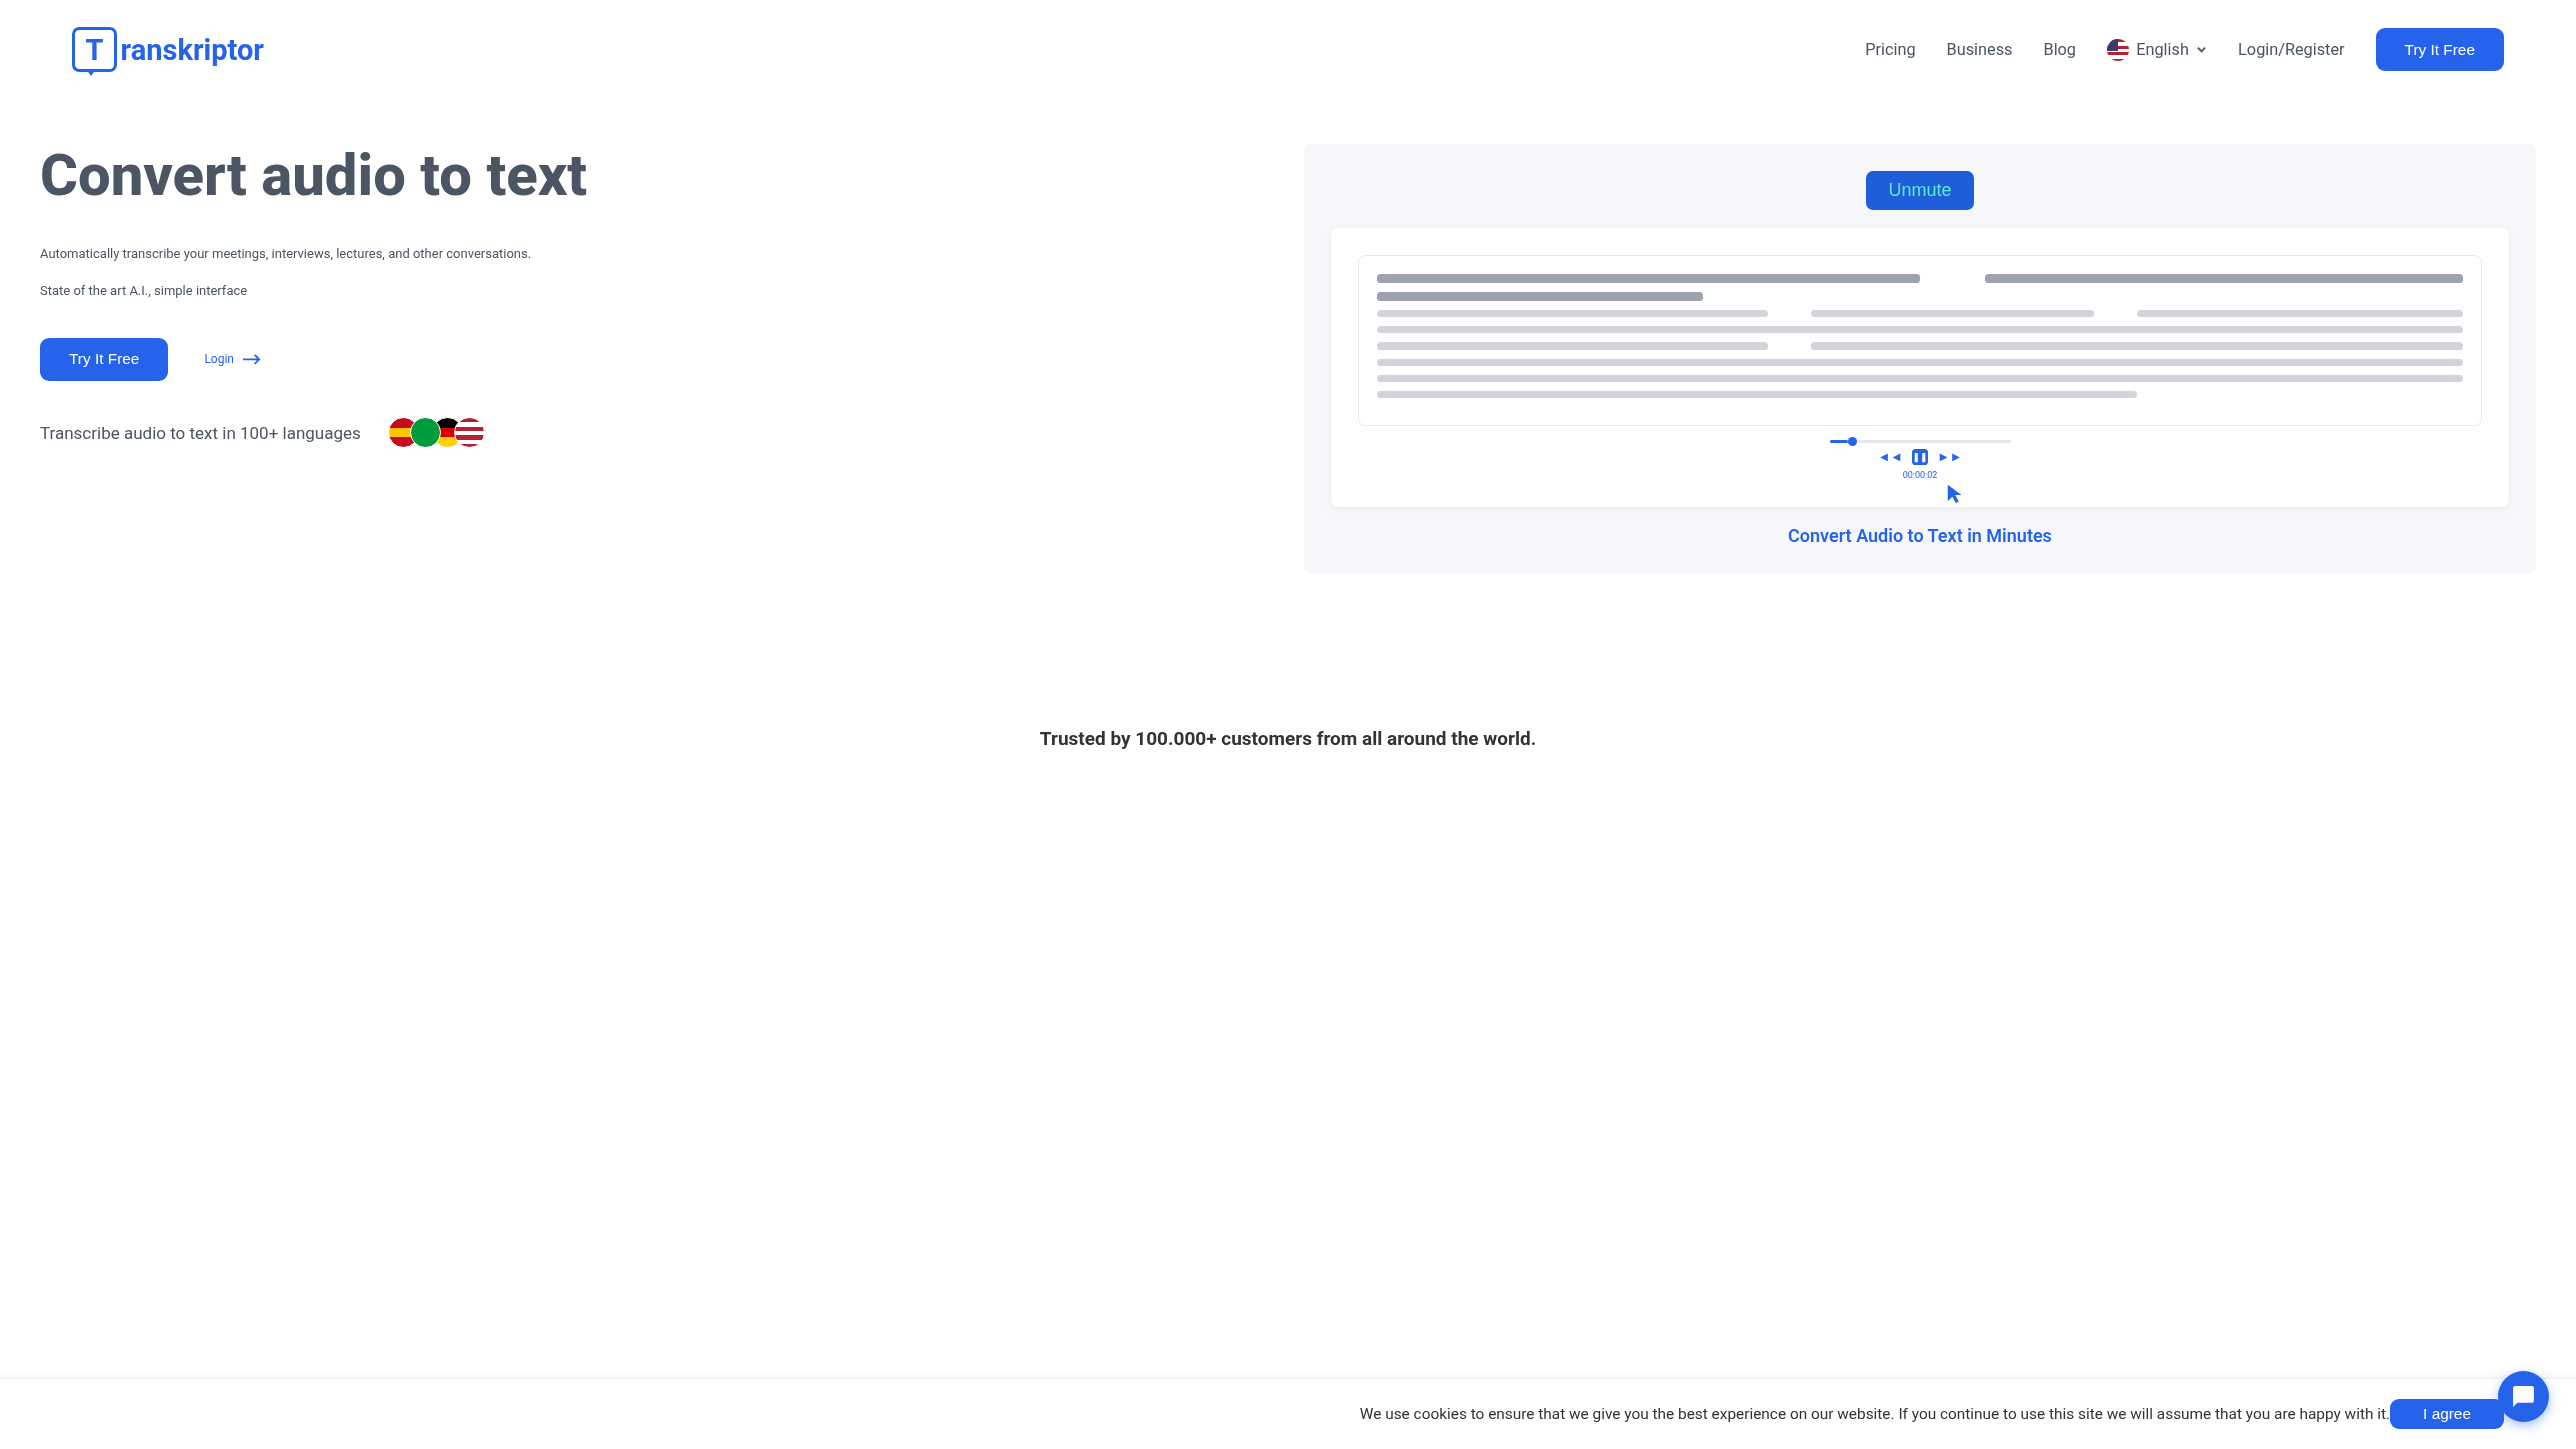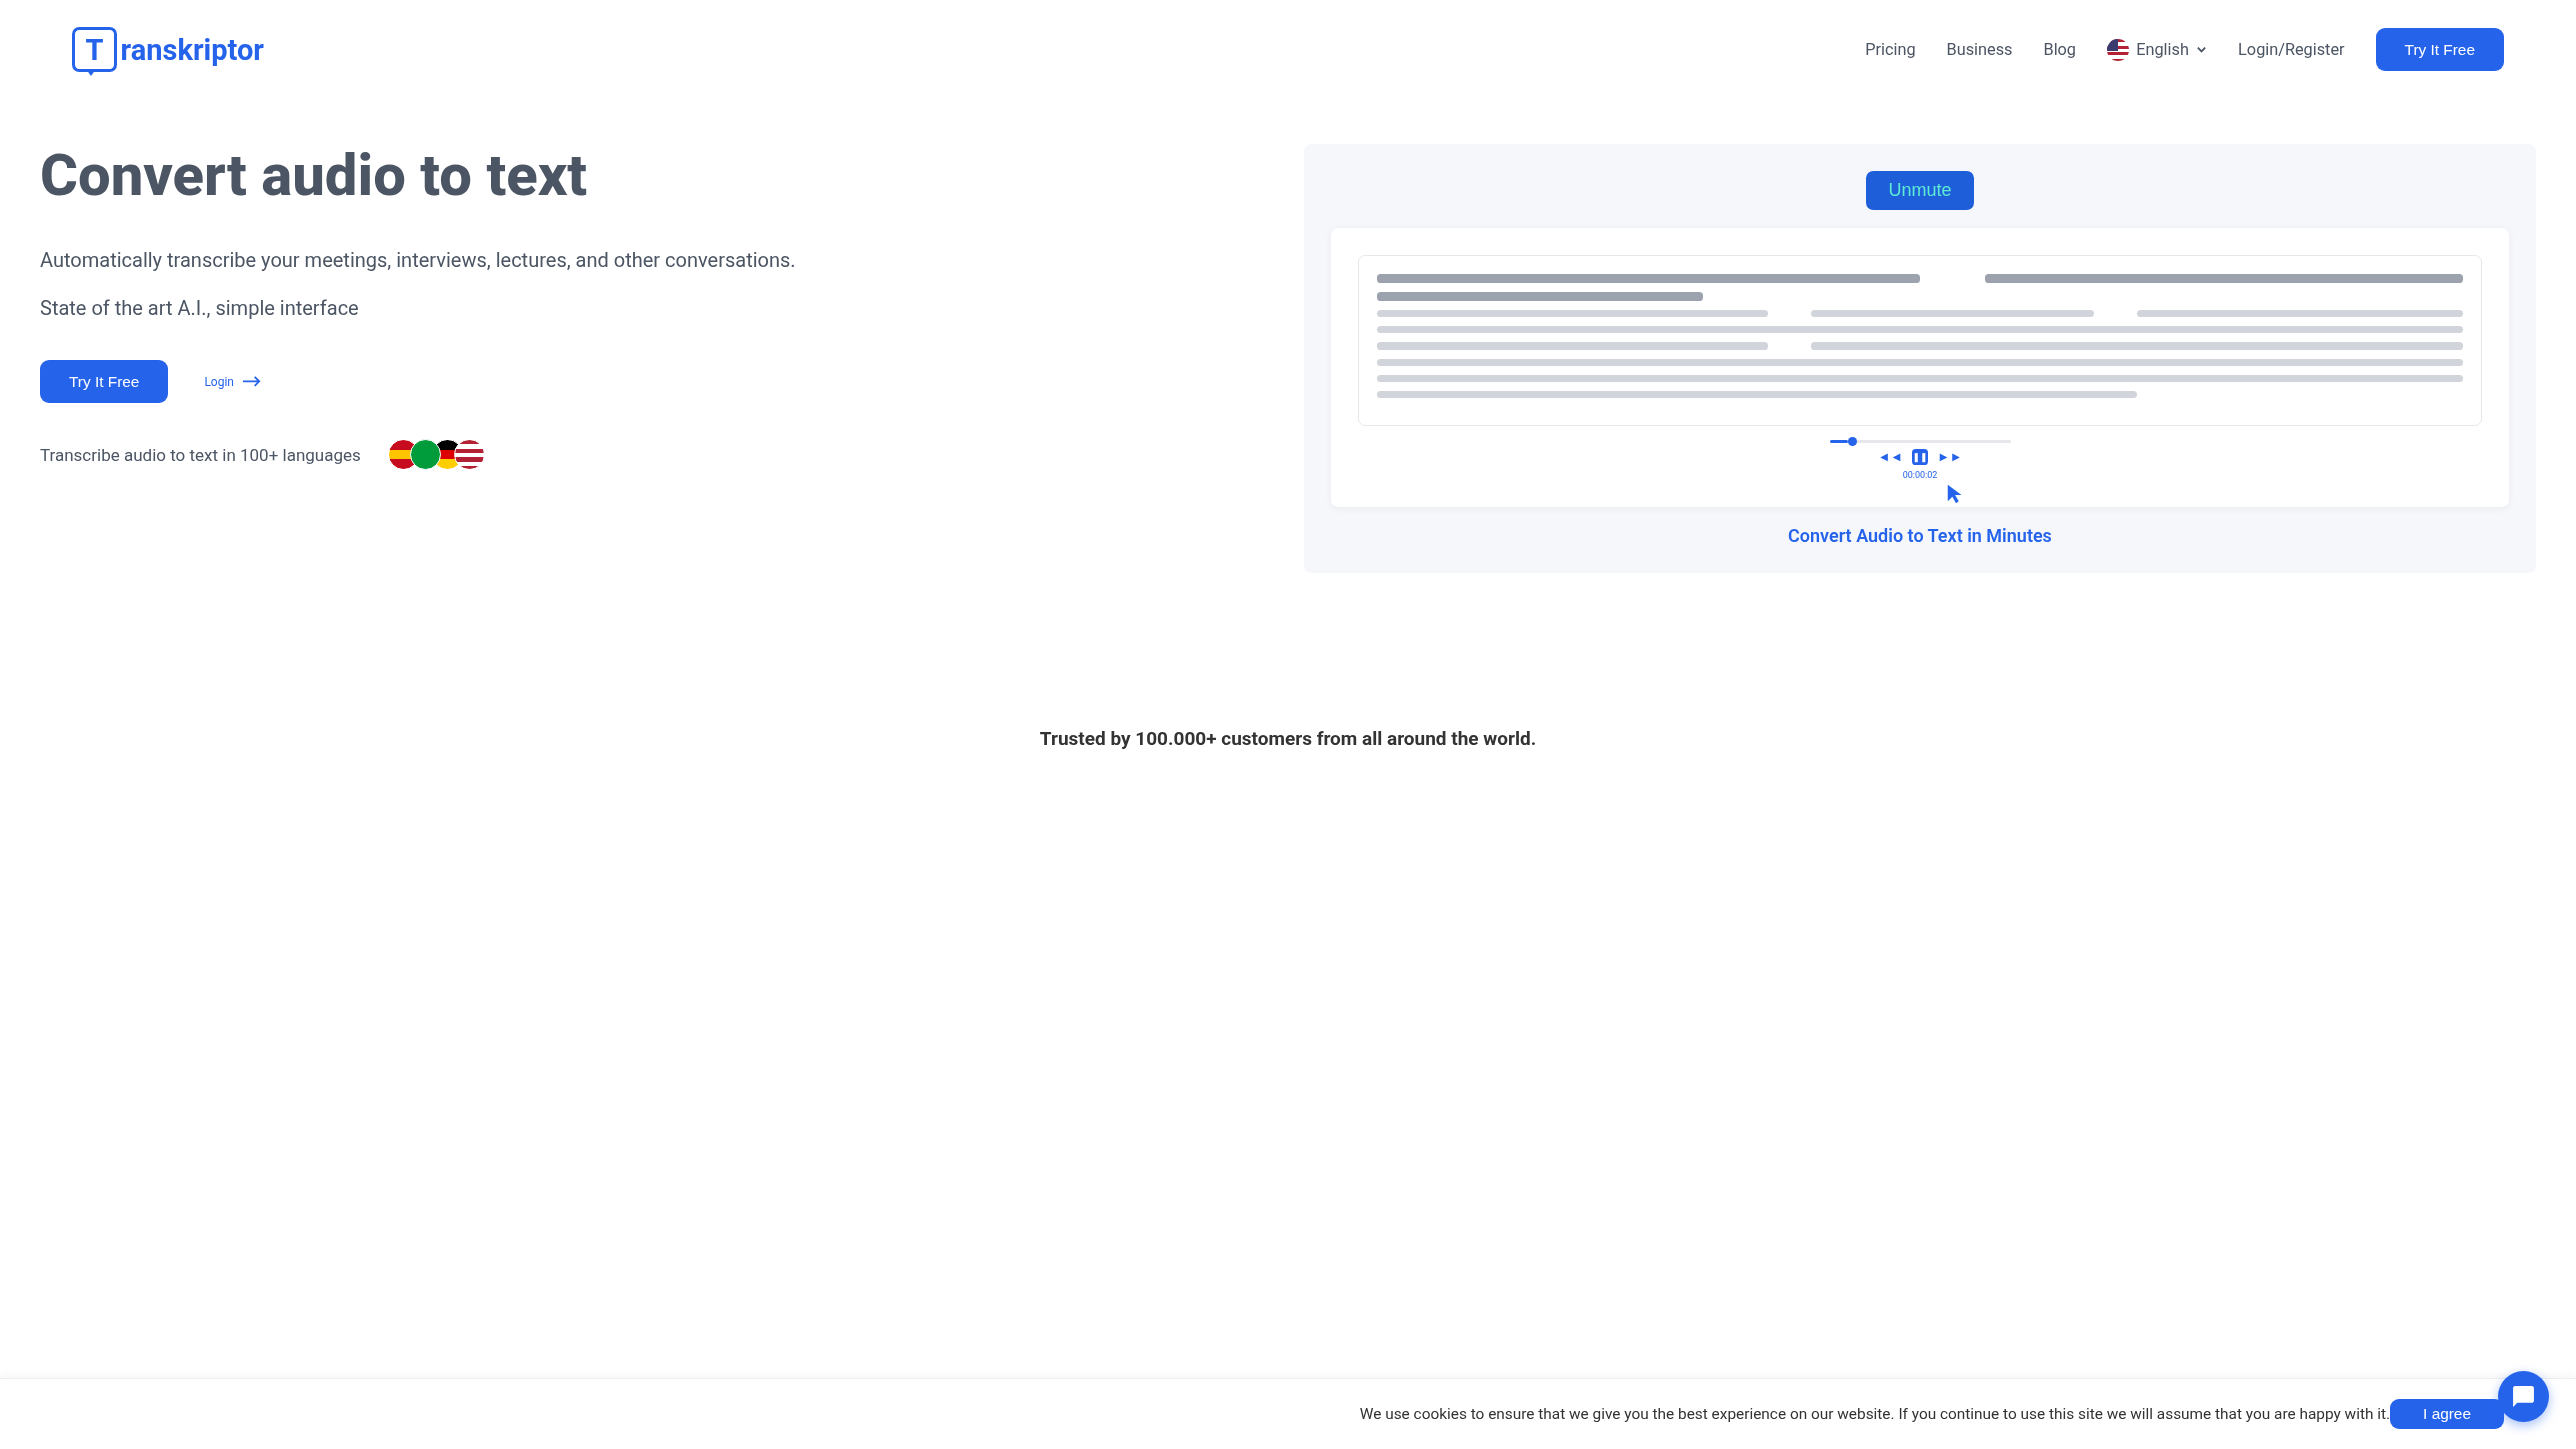--- a/index.html
+++ b/index.html
@@ -125,21 +125,21 @@
     
     .hero-title {
       font-size: 58px;
       font-weight: 800;
       color: #4b5563;
       line-height: 1.1;
       margin-bottom: 36px;
     }
     
     .hero-desc {
-      font-size: 20px;
+      font-size: 13px;
       color: #4b5563;
       margin-bottom: 16.3px;
       line-height: 1.6;
     }
     
     .hero-buttons {
       display: flex;
       align-items: center;
       gap: 36px;
       margin-top: 36px;

